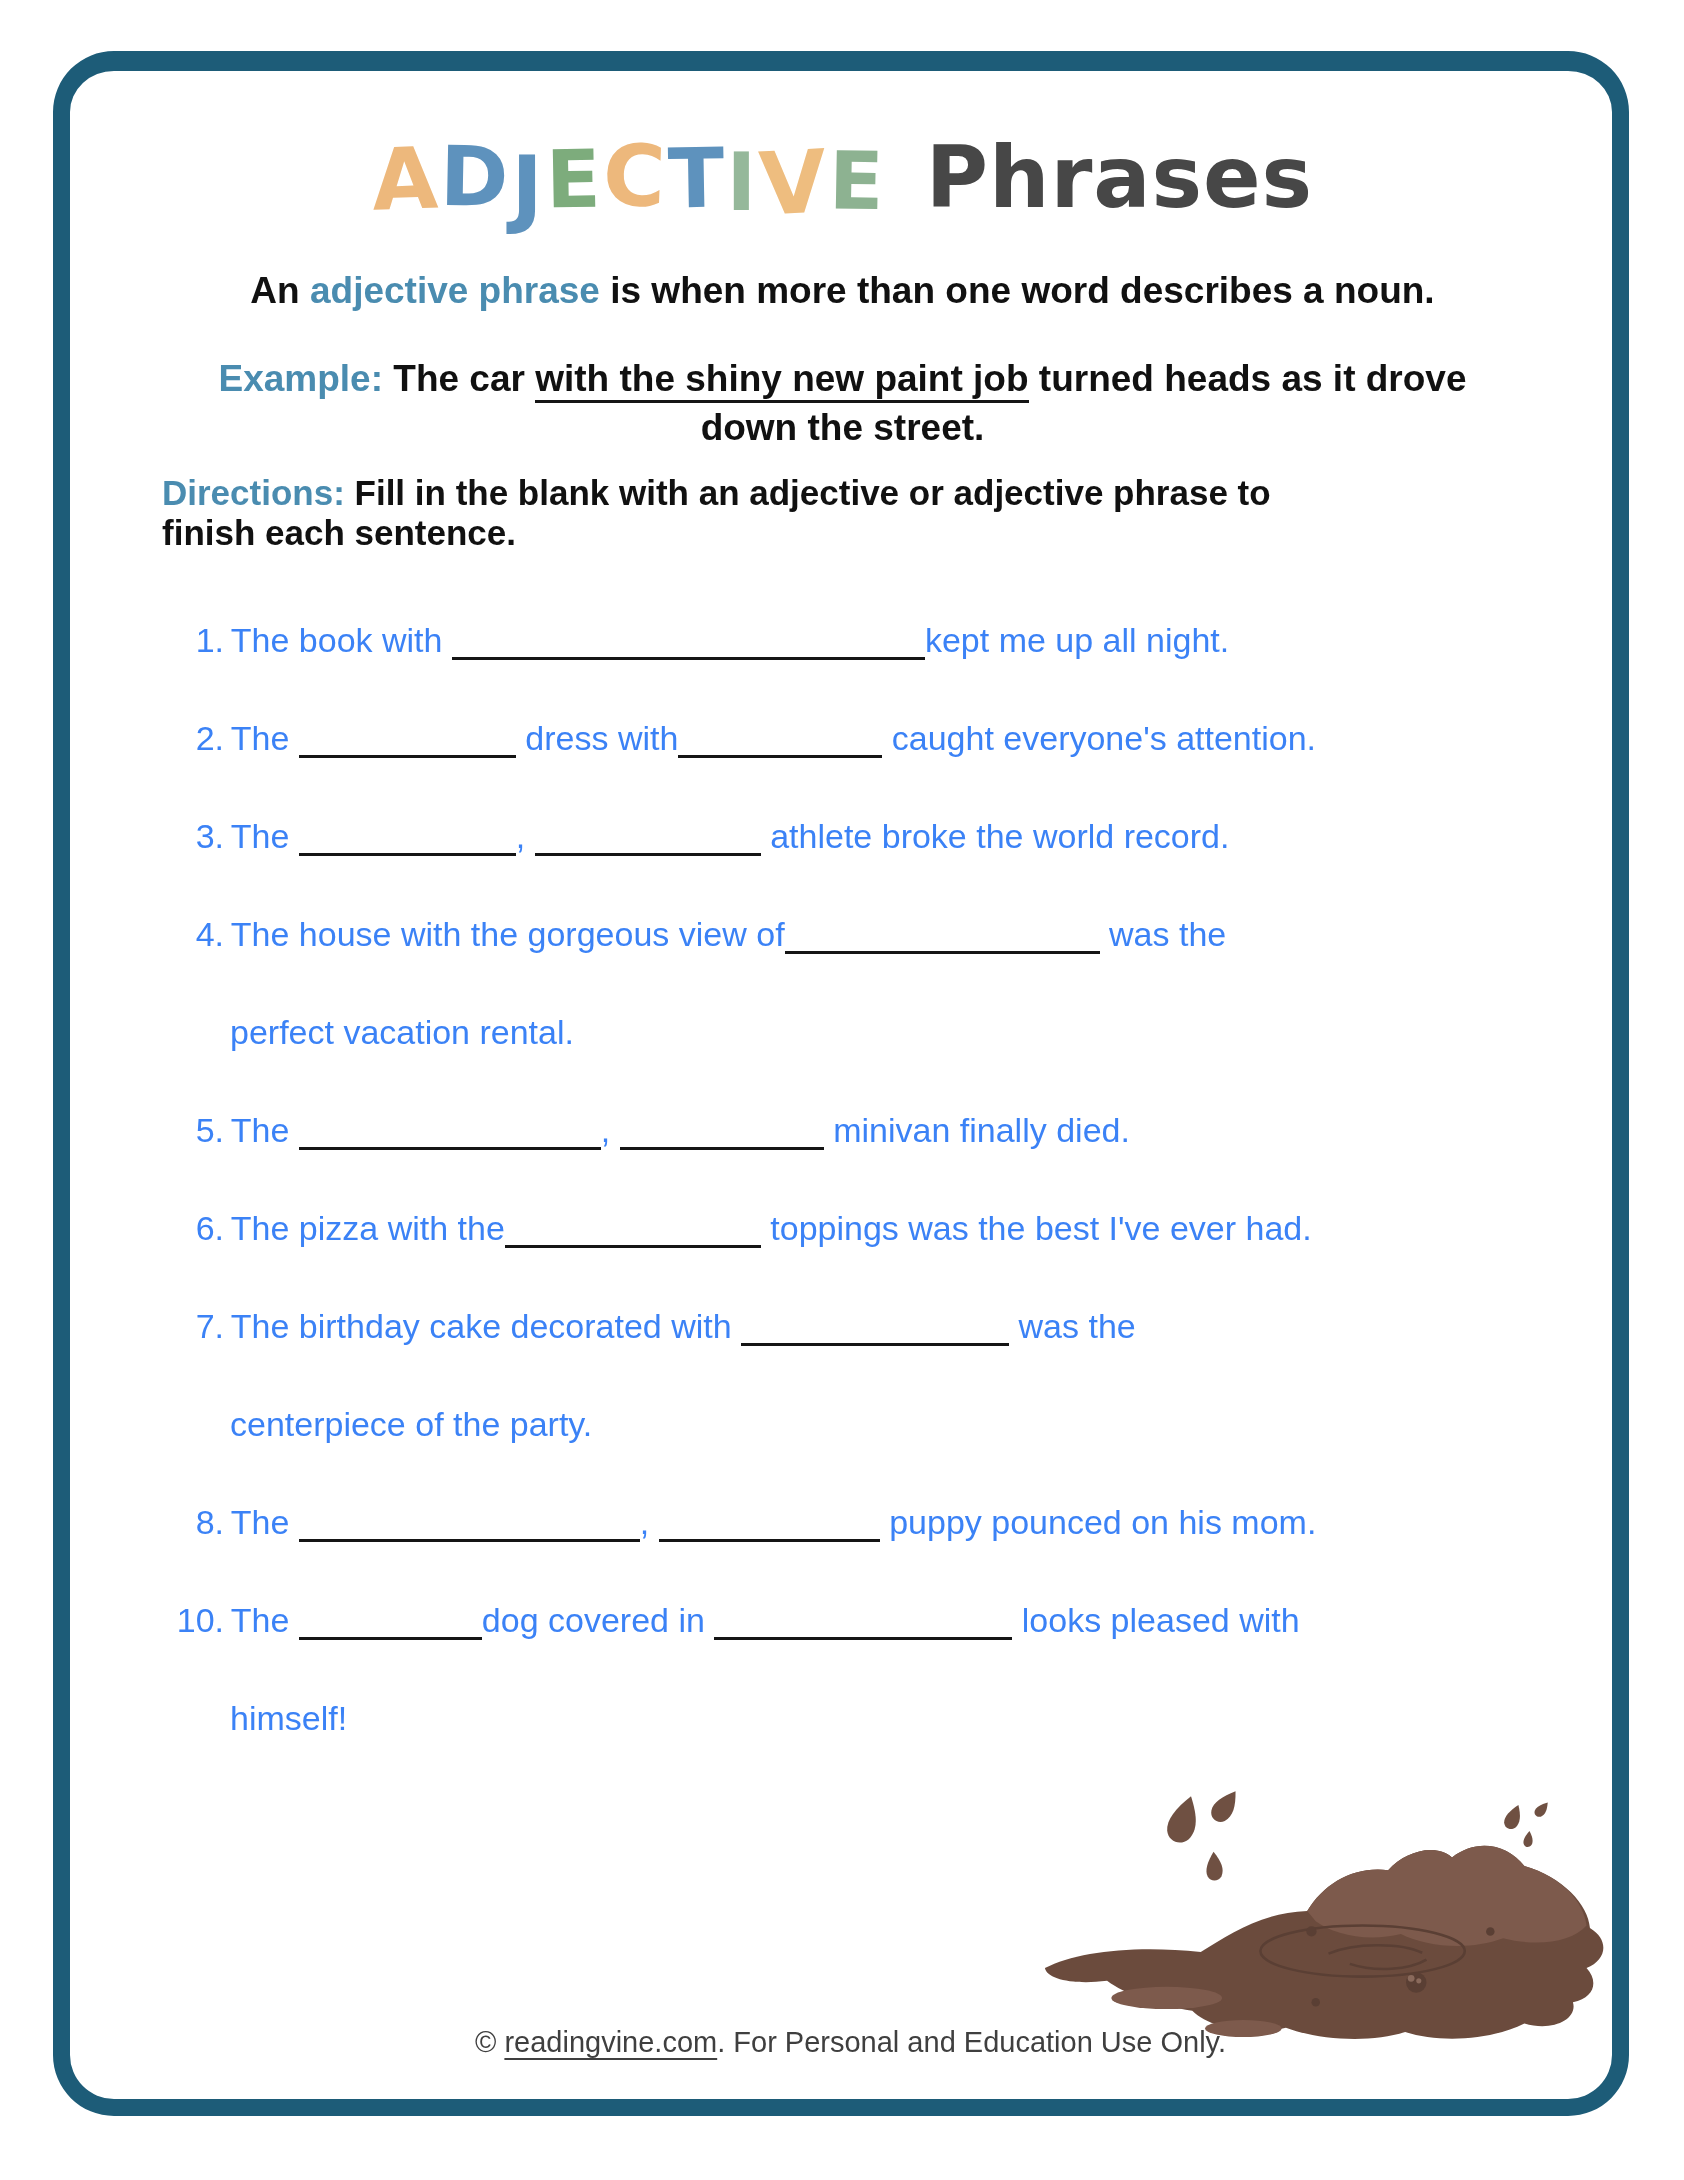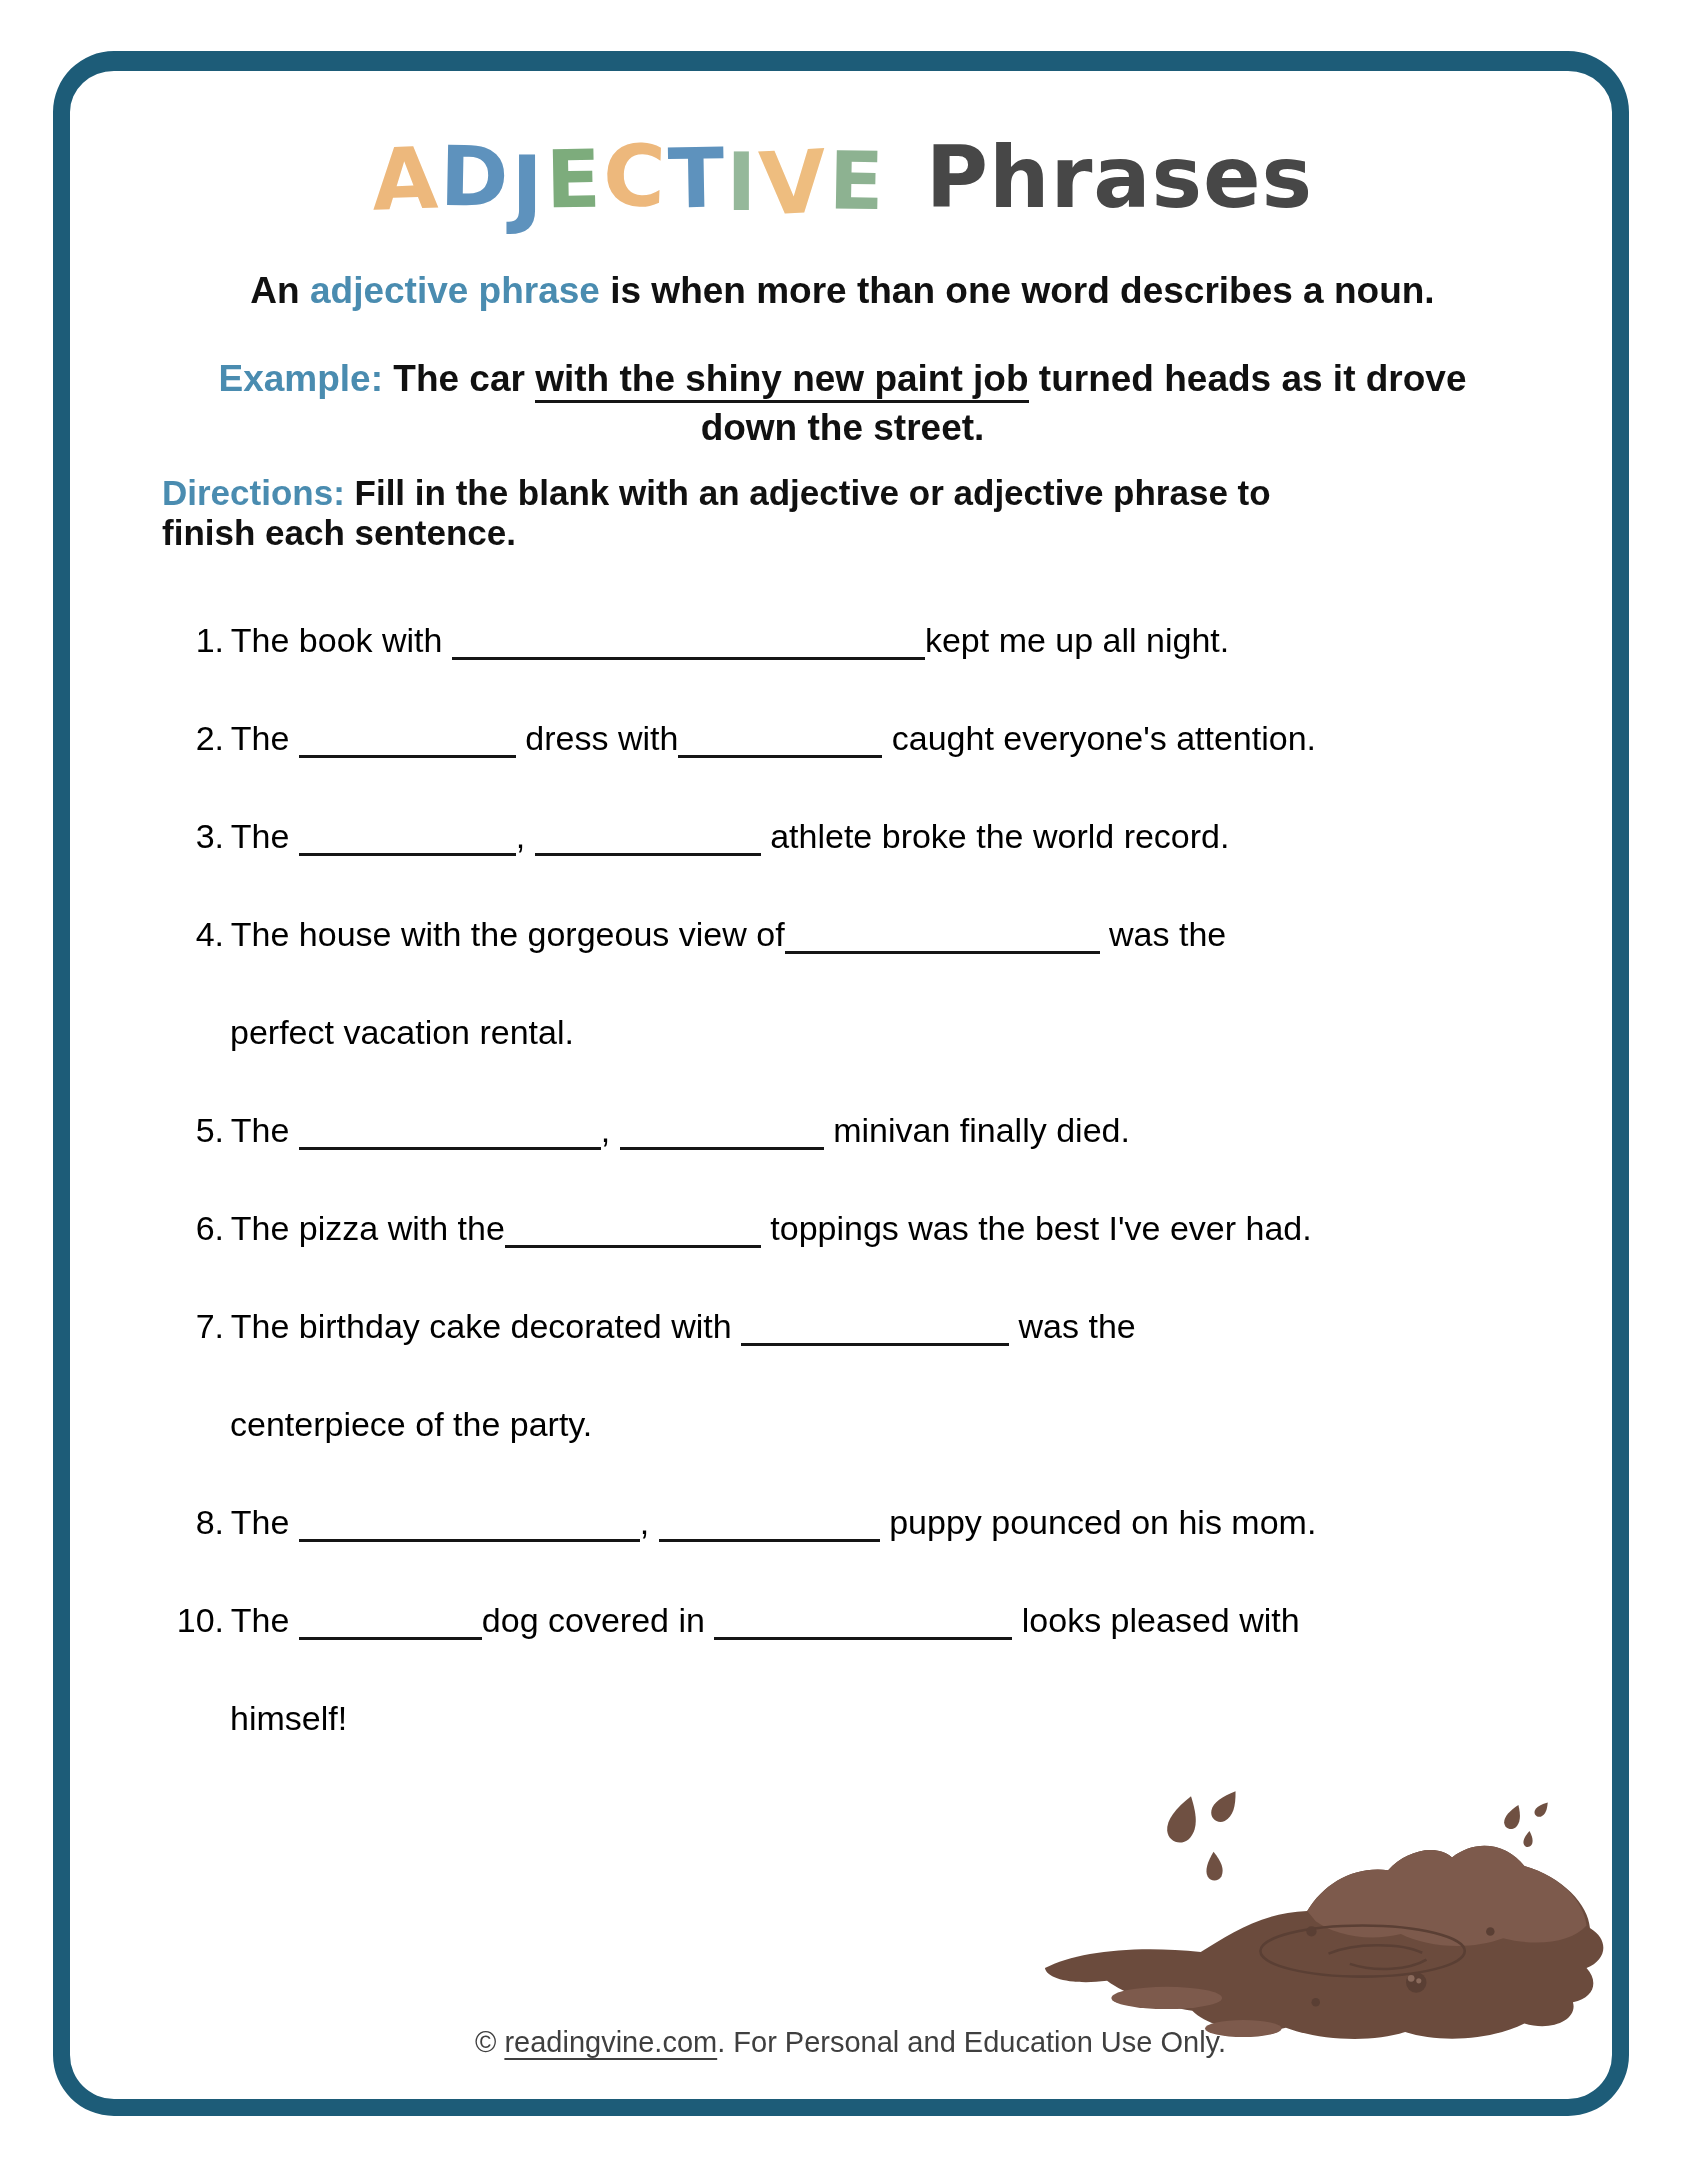--- a/index.html
+++ b/index.html
@@ -49,21 +49,21 @@
     position:absolute;left:70px;top:354px;width:1545px;
     text-align:center;font-size:37px;font-weight:bold;line-height:49px;
   }
   .underlined{border-bottom:3.4px solid #151515;padding-bottom:0.9px;}
   .directions{
     position:absolute;left:162px;top:473px;width:1303px;
     text-align:left;font-size:35px;font-weight:bold;line-height:40px;
   }
   .question-list{
     position:absolute;left:164px;top:591px;width:1380px;
-    list-style:none;font-size:34px;line-height:98px;color:#000000;
+    list-style:none;font-size:34px;line-height:98px;color:#3b82f6;
   }
   .q-num{display:inline-block;width:60px;text-align:right;margin-right:6.8px;}
   .question-list li{padding-left:66px;text-indent:-66px;}
   .blank{
     display:inline-block;height:25.6px;margin-bottom:-7.7px;
     border-bottom:3.4px solid #151515;
   }
   .mud{position:absolute;left:1026px;top:1785px;width:588px;height:264px;}
   .mud-main{fill:var(--mud-main);}
   .mud-light{fill:var(--mud-light);}

